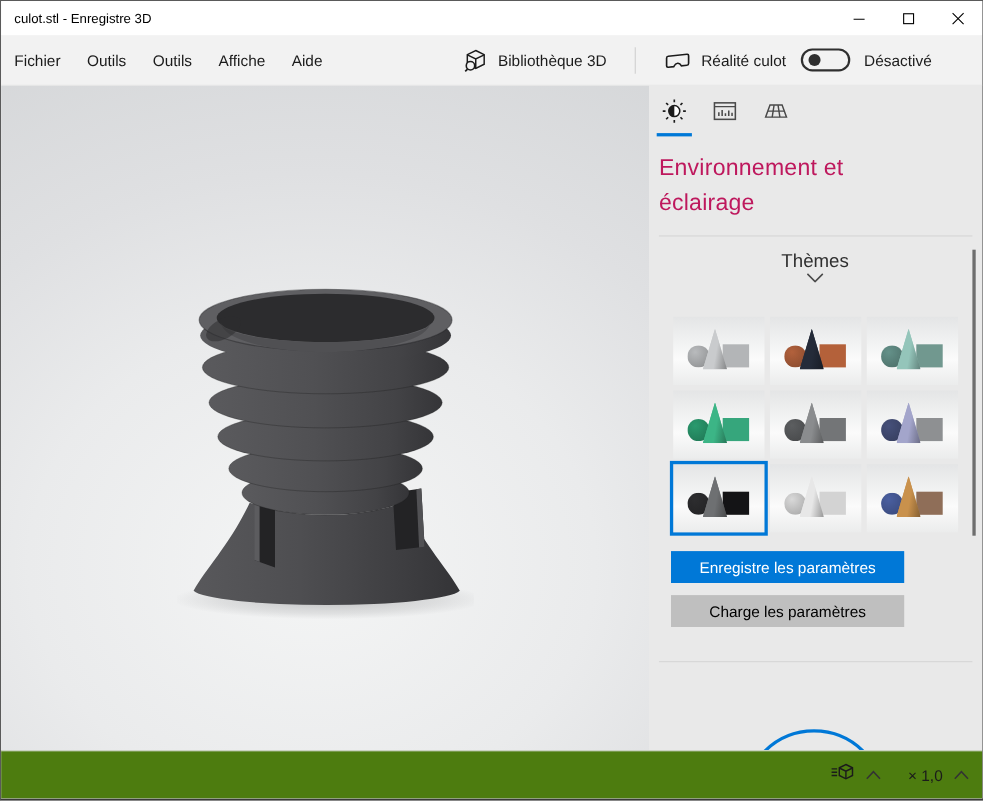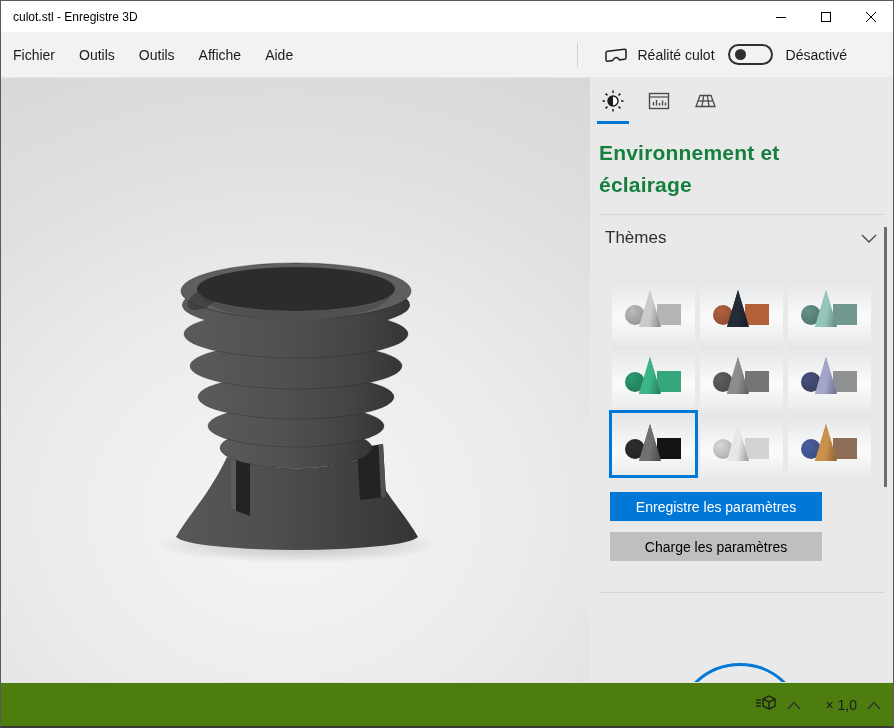--- a/index.html
+++ b/index.html
@@ -26,23 +26,23 @@
   
   .content{flex:1 1 auto;display:flex;min-height:0;}
   .viewport{width:589px;position:relative;overflow:hidden;
     background:radial-gradient(115% 95% at 48% 72%, #f4f5f5 0%, #eaebec 38%, #dfe0e2 62%, #d2d4d6 100%);}
   .model-svg{position:absolute;left:160px;top:167px;}
   
   .panel{flex:1;background:#e9e9e9;position:relative;overflow:hidden;}
   .tabs{display:flex;gap:20px;padding:11px 0 0 10px;}
   .tab{width:26px;padding-bottom:8px;position:relative;display:flex;justify-content:center;}
   .tab.selected::after{content:"";position:absolute;left:-3px;right:-3px;bottom:-3px;height:3px;background:#0078d7;}
-  .panel-heading{font-size:21px;font-weight:700;color:#15803d;line-height:1.5;width:240px;margin:16px 0 0 9px;letter-spacing:.2px;}
+  .panel-heading{font-size:21px;font-weight:400;color:#be185d;line-height:1.5;width:240px;margin:16px 0 0 9px;letter-spacing:.2px;}
   .h-divider{height:1px;background:#d6d6d6;margin:14px 9px 0 9px;}
-  .section-row{display:flex;align-items:center;justify-content:space-between;margin:13px 16px 0 15px;}
+  .section-row{display:flex;align-items:center;justify-content:space-between;margin:13px 16px 0 15px;flex-direction:column;}
   .section-label{font-size:17px;color:#2f2f2f;font-weight:400;}
   .themes-grid{display:grid;grid-template-columns:repeat(3,83px);gap:5px;margin:31px 0 0 22px;width:259px;}
   .theme-tile{width:83px;height:62px;position:relative;overflow:hidden;
     background:linear-gradient(180deg,#e4e5e6 0%,#f2f3f3 40%,#fbfbfb 62%,#ebecec 100%);}
   .theme-tile.selected{outline:3px solid #0078d7;outline-offset:0;}
   .t-sphere{position:absolute;width:20px;height:20px;border-radius:50%;left:13px;top:26px;}
   .t-cube{position:absolute;width:24px;height:21px;left:45px;top:25px;}
   .t-cone{position:absolute;width:22px;height:37px;left:27px;top:11px;clip-path:polygon(50% 0,100% 100%,0 100%);}
   .btn{display:block;width:212px;height:29px;margin-left:20px;border:none;font-size:14px;font-family:inherit;cursor:pointer;}
   .btn-save{margin-top:17px;background:#0078d7;color:#fff;}
@@ -83,20 +83,29 @@
 
   <div class="menubar">
     <div class="menu-items">
         <div class="menu-item">Fichier</div>
         <div class="menu-item">Outils</div>
         <div class="menu-item">Outils</div>
         <div class="menu-item">Affiche</div>
         <div class="menu-item">Aide</div>
       </div>
     <div class="menu-right">
+      <div class="icon-label">
+        <svg width="23" height="24" viewBox="0 0 24 24">
+          <path d="M12 2.5 L20 6.5 V15.5 L12 19.5 L4 15.5 V6.5 Z" fill="none" stroke="#1b1b1b" stroke-width="1.4"></path>
+          <path d="M4 6.7 L12 10.5 L20 6.7 M12 10.5 V19.3" fill="none" stroke="#1b1b1b" stroke-width="1.4"></path>
+          <circle cx="7" cy="17" r="4" fill="#f2f2f2" stroke="#1b1b1b" stroke-width="1.5"></circle>
+          <line x1="4.2" y1="20.2" x2="2" y2="22.4" stroke="#1b1b1b" stroke-width="1.6"></line>
+        </svg>
+        <span>Bibliothèque 3D</span>
+      </div>
       <div class="v-divider"></div>
       <div class="icon-label">
         <svg width="24" height="22" viewBox="0 0 24 22">
           <g transform="skewY(-6) translate(0,3)">
             <path d="M3.5 4.5 H20.5 Q22 4.5 22 6 V13 Q22 14.5 20.5 14.5 H15.5 Q14 11.8 12 11.8 Q10 11.8 8.5 14.5 H3.5 Q2 14.5 2 13 V6 Q2 4.5 3.5 4.5 Z" fill="none" stroke="#1b1b1b" stroke-width="1.5"></path>
           </g>
         </svg>
         <span>Réalité culot</span>
       </div>
       <div class="toggle">

